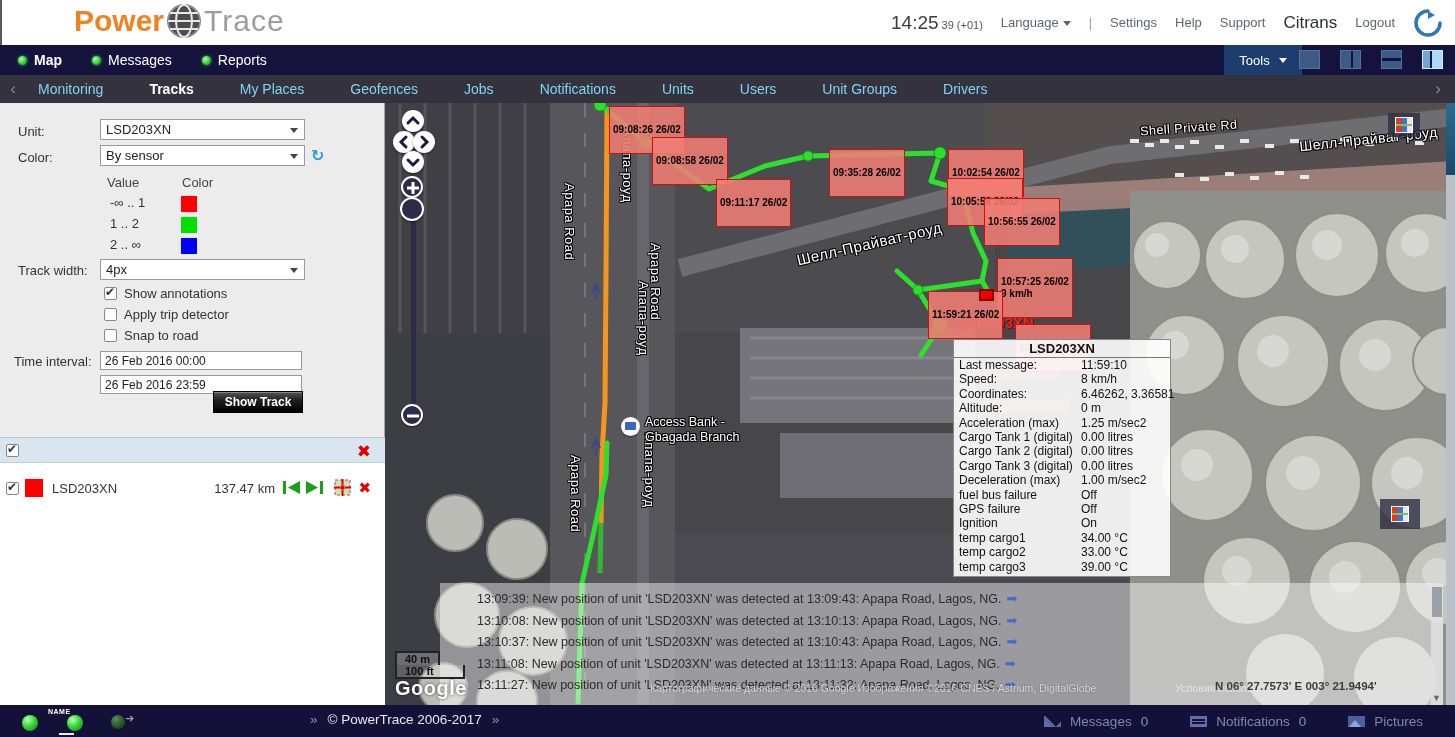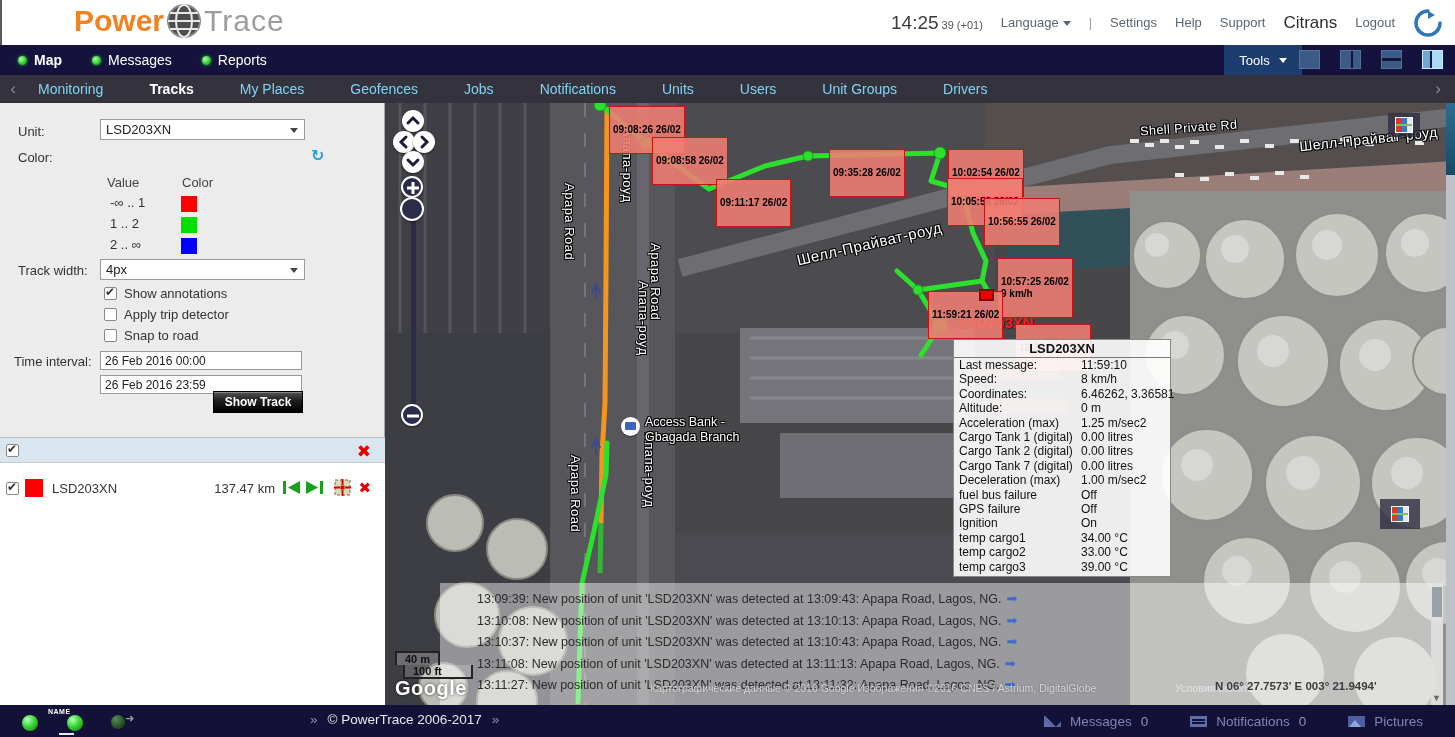--- a/index.html
+++ b/index.html
@@ -87,21 +87,21 @@
   .log-sdn { position:absolute; left:1px; bottom:2px; color:#666; font-size:9px; cursor:pointer; }
 
   .ctl { position:absolute; z-index:8; }
   .ctl .circ { position:absolute; width:22px; height:22px; border-radius:50%; background:#fff; box-shadow:0 1px 2px rgba(0,0,0,.5); cursor:pointer; }
   .ctl .dark { background:#2b2b4a; border:2px solid #fff; }
   .ctl svg { position:absolute; left:0; top:0; }
   .zoom-track { position:absolute; left:26px; top:95px; width:5px; height:222px; background:#2b2b4a; border-radius:2px; }
 
   .scalebox { position:absolute; left:10px; top:550px; z-index:8; color:#fff; font-size:11px; font-weight:bold; text-shadow:1px 1px 1px #000; }
   .sb-m { border-left:2px solid #222; border-right:2px solid #222; border-top:2px solid #222; padding:0 8px; background:rgba(255,255,255,.25); color:#111; text-shadow:none; }
-  .sb-ft { border-left:2px solid #222; border-right:2px solid #222; border-bottom:2px solid #222; padding:0 8px; margin-left:8px; width:70px; background:rgba(255,255,255,.18); color:#111; text-shadow:none; }
+  .sb-ft { border-left:2px solid #222; border-right:2px solid #222; border-bottom:2px solid #222; padding:0 8px; margin-left:0; width:70px; background:rgba(255,255,255,.18); color:#111; text-shadow:none; }
   .gLogo { color:#fff; font-size:20px; font-weight:bold; letter-spacing:.5px; text-shadow:0 0 3px rgba(0,0,0,.7); margin-top:-2px; }
 
   .maptype-icon { position:absolute; width:32px; height:24px; background:rgba(45,45,65,.8); z-index:8; cursor:pointer; display:flex; align-items:center; justify-content:center; }
   .mt-glyph { width:16px; height:14px; background:
      linear-gradient(90deg,#d04030 0 40%, #3a78c8 40% 70%, #e8e8e8 70% 100%),
      #fff; outline:1px solid #fff; position:relative; }
   .mt-glyph::after { content:""; position:absolute; left:0; top:45%; width:100%; height:2px; background:#7fc060; }
 
   .bank-pin { position:absolute; left:236px; top:314px; width:19px; height:19px; border-radius:50%; background:#fff; z-index:3; box-shadow:0 1px 1px rgba(0,0,0,.4); }
   .bank-pin::after { content:""; position:absolute; left:4px; top:5px; width:11px; height:8px; background:#3a66c0; border-radius:1px; }
@@ -202,20 +202,21 @@
       <span class="subnav-item">Drivers</span>
     </div>
   <span class="chev right">›</span>
 </div>
 
 <div class="sidebar">
   <div class="form-row" style="left:18px;top:21px;">Unit:</div>
   <div class="sel" style="left:100px;top:16px;">LSD203XN</div>
 
   <div class="form-row" style="left:18px;top:47px;">Color:</div>
+  <div class="sel" style="left:100px;top:42px;">By sensor</div>
   <div style="position:absolute;left:311px;top:43px;color:#2a9fd8;font-size:16px;font-weight:bold;cursor:pointer;">↻</div>
 
   <div class="form-row" style="left:107px;top:72px;color:#444;">Value</div>
   <div class="form-row" style="left:182px;top:72px;color:#444;">Color</div>
   <div id="sensor-ranges">
       <div style="position: absolute; left: 0px; top: 92px; width: 385px;">
         <span style="position:absolute;left:110px;font-size:13px;color:#333;">-∞ .. 1</span>
         <span class="swatch" style="position: absolute; left: 181px; top: 1px; background: rgb(255, 0, 0);"></span>
       </div>
       <div style="position: absolute; left: 0px; top: 113px; width: 385px;">
@@ -419,21 +420,21 @@
   <div class="tooltip">
     <div class="tt-title">LSD203XN</div>
     <div id="tooltip-rows">
         <div class="tt-row"><span class="lab">Last message:</span><span>11:59:10</span></div>
         <div class="tt-row"><span class="lab">Speed:</span><span>8 km/h</span></div>
         <div class="tt-row"><span class="lab">Coordinates:</span><span>6.46262, 3.36581</span></div>
         <div class="tt-row"><span class="lab">Altitude:</span><span>0 m</span></div>
         <div class="tt-row"><span class="lab">Acceleration (max)</span><span>1.25 m/sec2</span></div>
         <div class="tt-row"><span class="lab">Cargo Tank 1 (digital)</span><span>0.00 litres</span></div>
         <div class="tt-row"><span class="lab">Cargo Tank 2 (digital)</span><span>0.00 litres</span></div>
-        <div class="tt-row"><span class="lab">Cargo Tank 7 (digital)</span><span>0.00 litres</span></div>
+        <div class="tt-row"><span class="lab">Cargo Tank 3 (digital)</span><span>0.00 litres</span></div>
         <div class="tt-row"><span class="lab">Deceleration (max)</span><span>1.00 m/sec2</span></div>
         <div class="tt-row"><span class="lab">fuel bus failure</span><span>Off</span></div>
         <div class="tt-row"><span class="lab">GPS failure</span><span>Off</span></div>
         <div class="tt-row"><span class="lab">Ignition</span><span>On</span></div>
         <div class="tt-row"><span class="lab">temp cargo1</span><span>34.00 °C</span></div>
         <div class="tt-row"><span class="lab">temp cargo2</span><span>33.00 °C</span></div>
         <div class="tt-row"><span class="lab">temp cargo3</span><span>39.00 °C</span></div>
       </div>
   </div>
 

